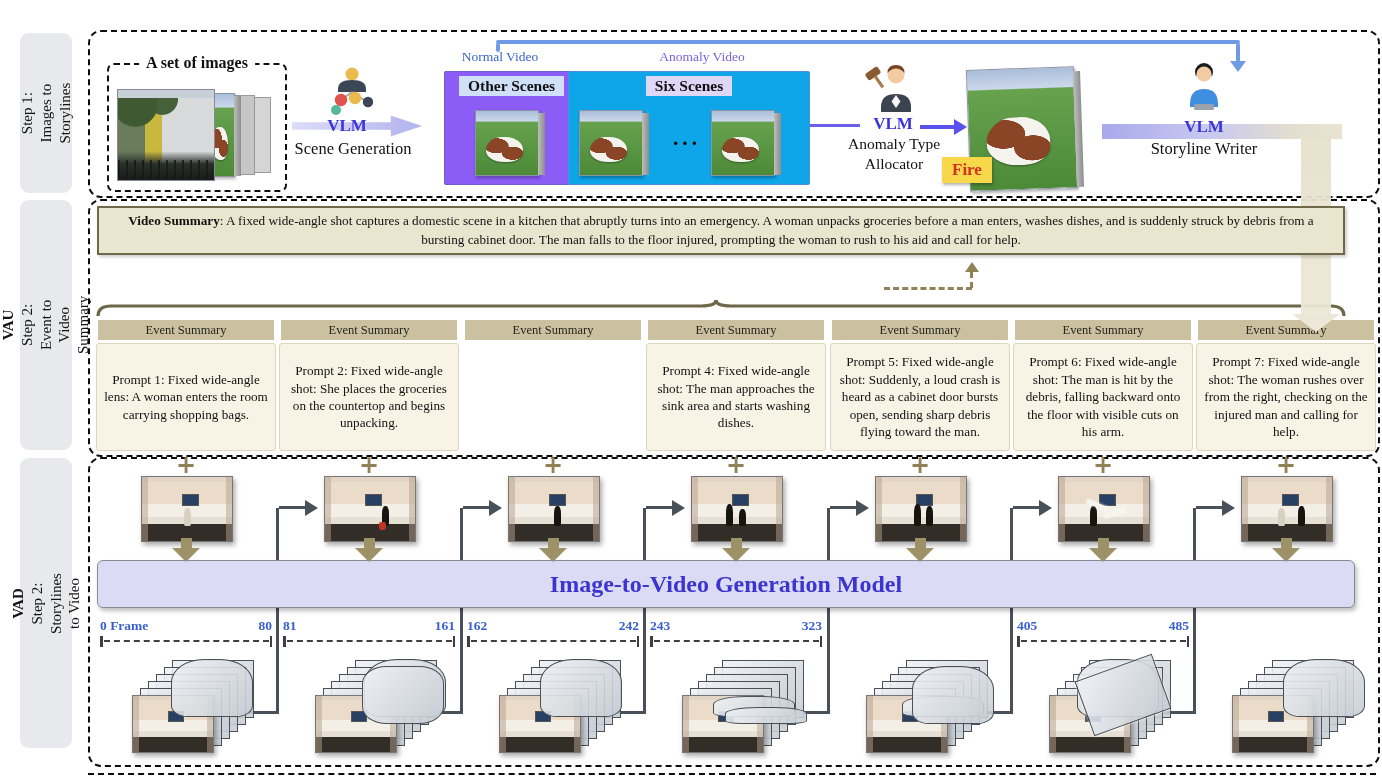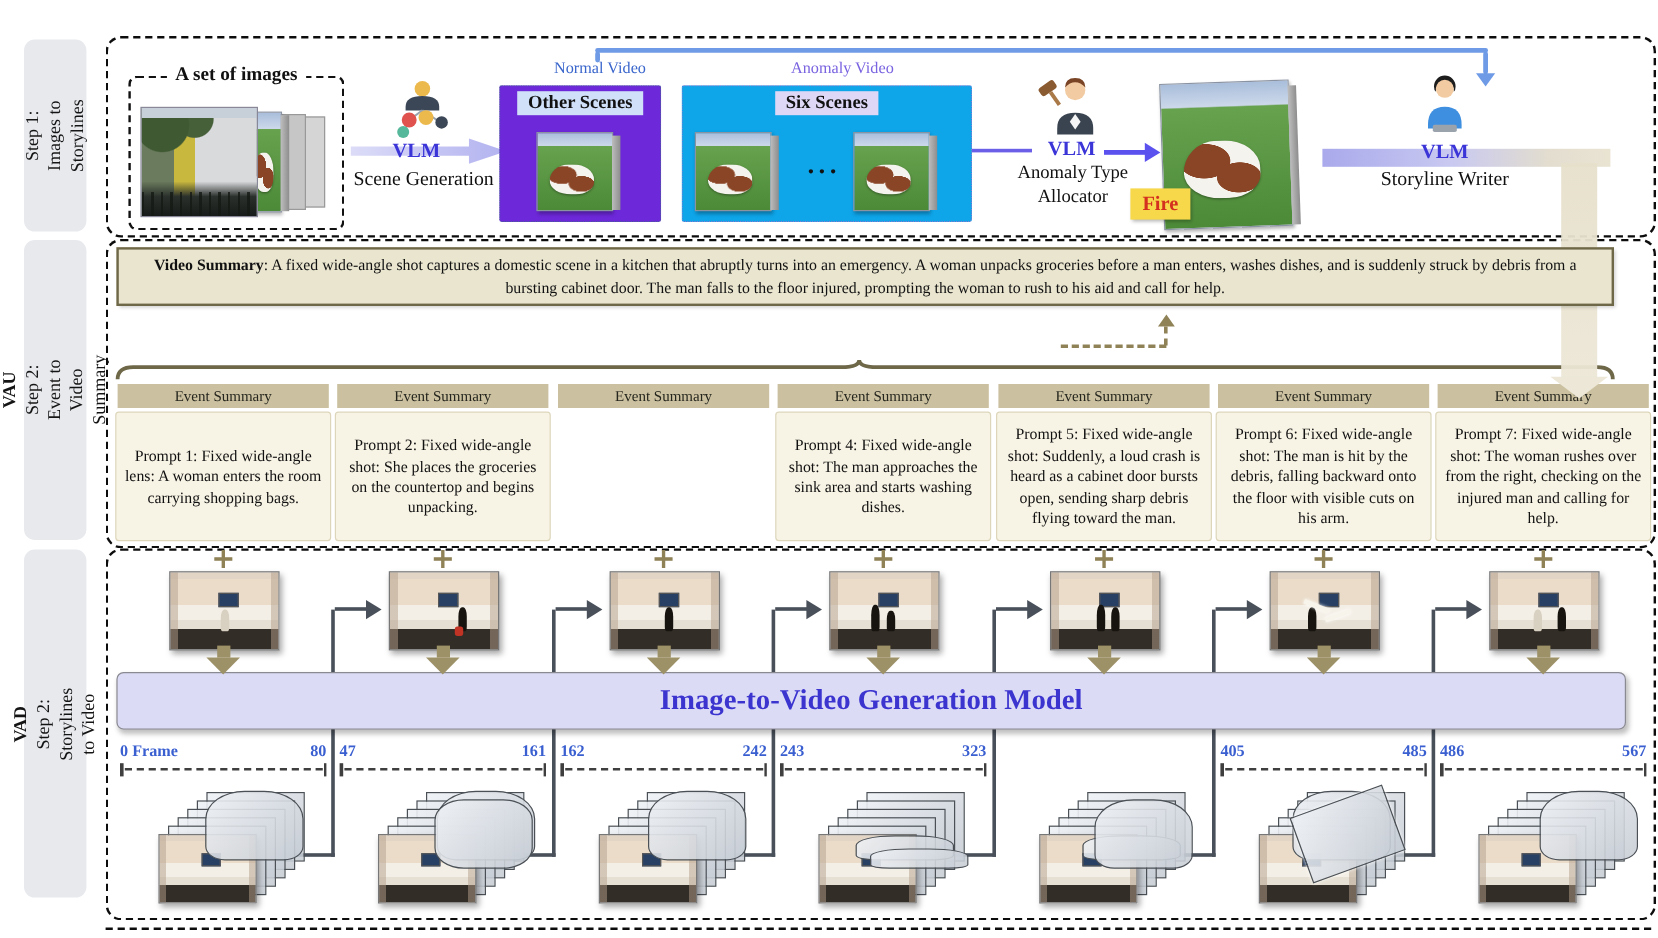--- a/index.html
+++ b/index.html
@@ -160,21 +160,21 @@
   <div class="caption" style="left:282px;top:139px;width:142px;">Scene Generation</div>
 
   <div class="bluewire" style="left:496px;top:40px;width:744px;height:4px;"></div>
   <div class="bluewire" style="left:496px;top:43px;width:4px;height:9px;"></div>
   <div class="bluewire" style="left:1236px;top:43px;width:4px;height:19px;"></div>
   <div class="abs" style="left:1230px;top:61px;width:0;height:0;border-left:8px solid transparent;border-right:8px solid transparent;border-top:11px solid #6f9be6;"></div>
 
   <div class="caption" style="left:440px;top:49px;width:120px;font-size:13.5px;color:#3a66cc;">Normal Video</div>
   <div class="caption" style="left:642px;top:49px;width:120px;font-size:13.5px;color:#7a63e0;">Anomaly Video</div>
 
-  <div class="scenebox" style="left:416px;width:133px;background:#6d28d9;border:1.6px dotted #4a5f9a;">
+  <div class="scenebox" style="left:444px;width:133px;background:#8b5cf6;border:1.6px dotted #4a5f9a;">
     <span class="chip" style="background:#cfe0f8;">Other Scenes</span>
     <div class="cow" style="left:30px;top:38px;width:62px;height:64px;"></div>
   </div>
   <div class="scenebox" style="left:568px;width:240px;background:#0ea5e9;border:1.6px dotted #8a7ad0;">
     <span class="chip" style="background:#ded7f6;">Six Scenes</span>
     <div class="cow" style="left:10px;top:38px;width:62px;height:64px;"></div>
     <div class="dots" style="left:94px;top:58px;width:46px;text-align:center;">···</div>
     <div class="cow" style="left:142px;top:38px;width:62px;height:64px;"></div>
   </div>
 
@@ -349,21 +349,21 @@
         <span>80</span>
       </div>
     <div class="rline">
         <span class="tick"></span>
         <span class="rdash"></span>
         <span class="tick"></span>
       </div>
   </div>
   <div class="seg" style="left:283px;">
     <div class="nums">
-        <span>47</span>
+        <span>81</span>
         <span>161</span>
       </div>
     <div class="rline">
         <span class="tick"></span>
         <span class="rdash"></span>
         <span class="tick"></span>
       </div>
   </div>
   <div class="seg" style="left:467px;text-align:right;">
     <div class="nums">
@@ -391,31 +391,20 @@
     <div class="nums">
         <span>405</span>
         <span>485</span>
       </div>
     <div class="rline">
         <span class="tick"></span>
         <span class="rdash"></span>
         <span class="tick"></span>
       </div>
   </div>
-  <div class="seg" style="left:1200px;">
-    <div class="nums">
-        <span>486</span>
-        <span>567</span>
-      </div>
-    <div class="rline">
-        <span class="tick"></span>
-        <span class="rdash"></span>
-        <span class="tick"></span>
-      </div>
-  </div>
 
   <div class="stack" style="left:132px;">
       <i></i>
       <i></i>
       <i></i>
       <i></i>
       <i></i>
       <div class="kitchen sfront">
         <i class="figlight" style="left:47%"></i>
       </div>

